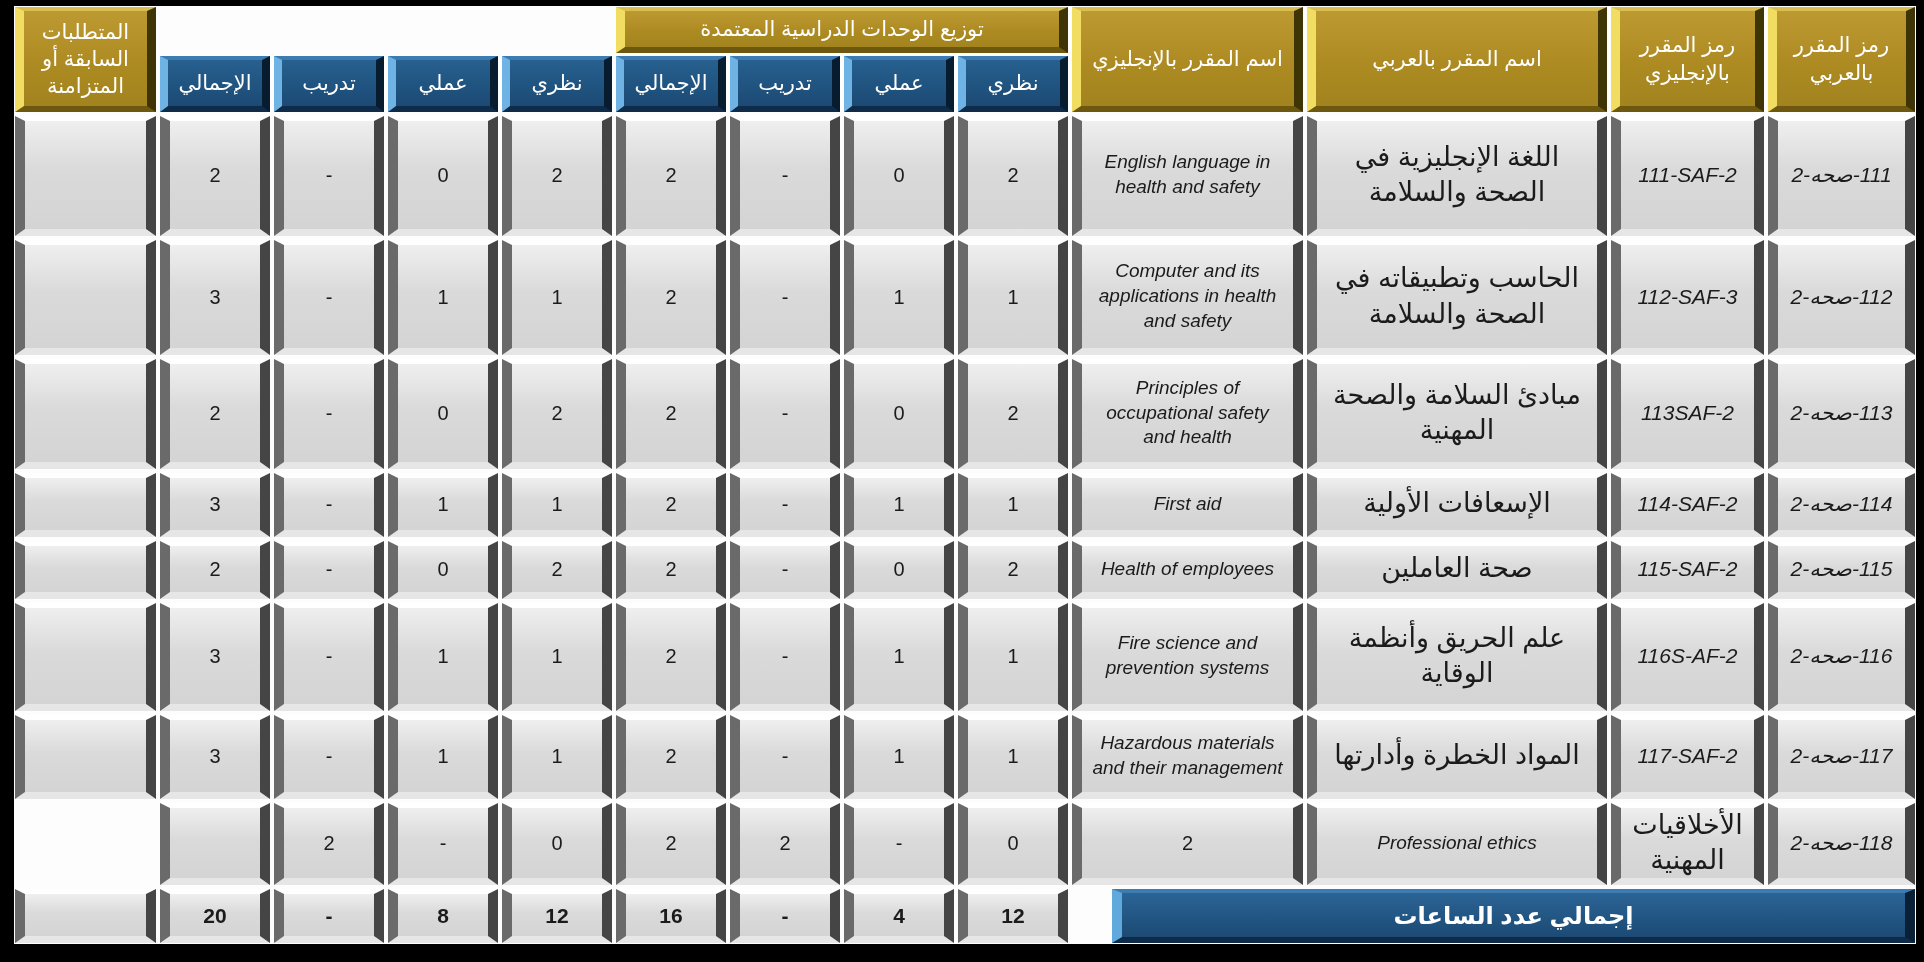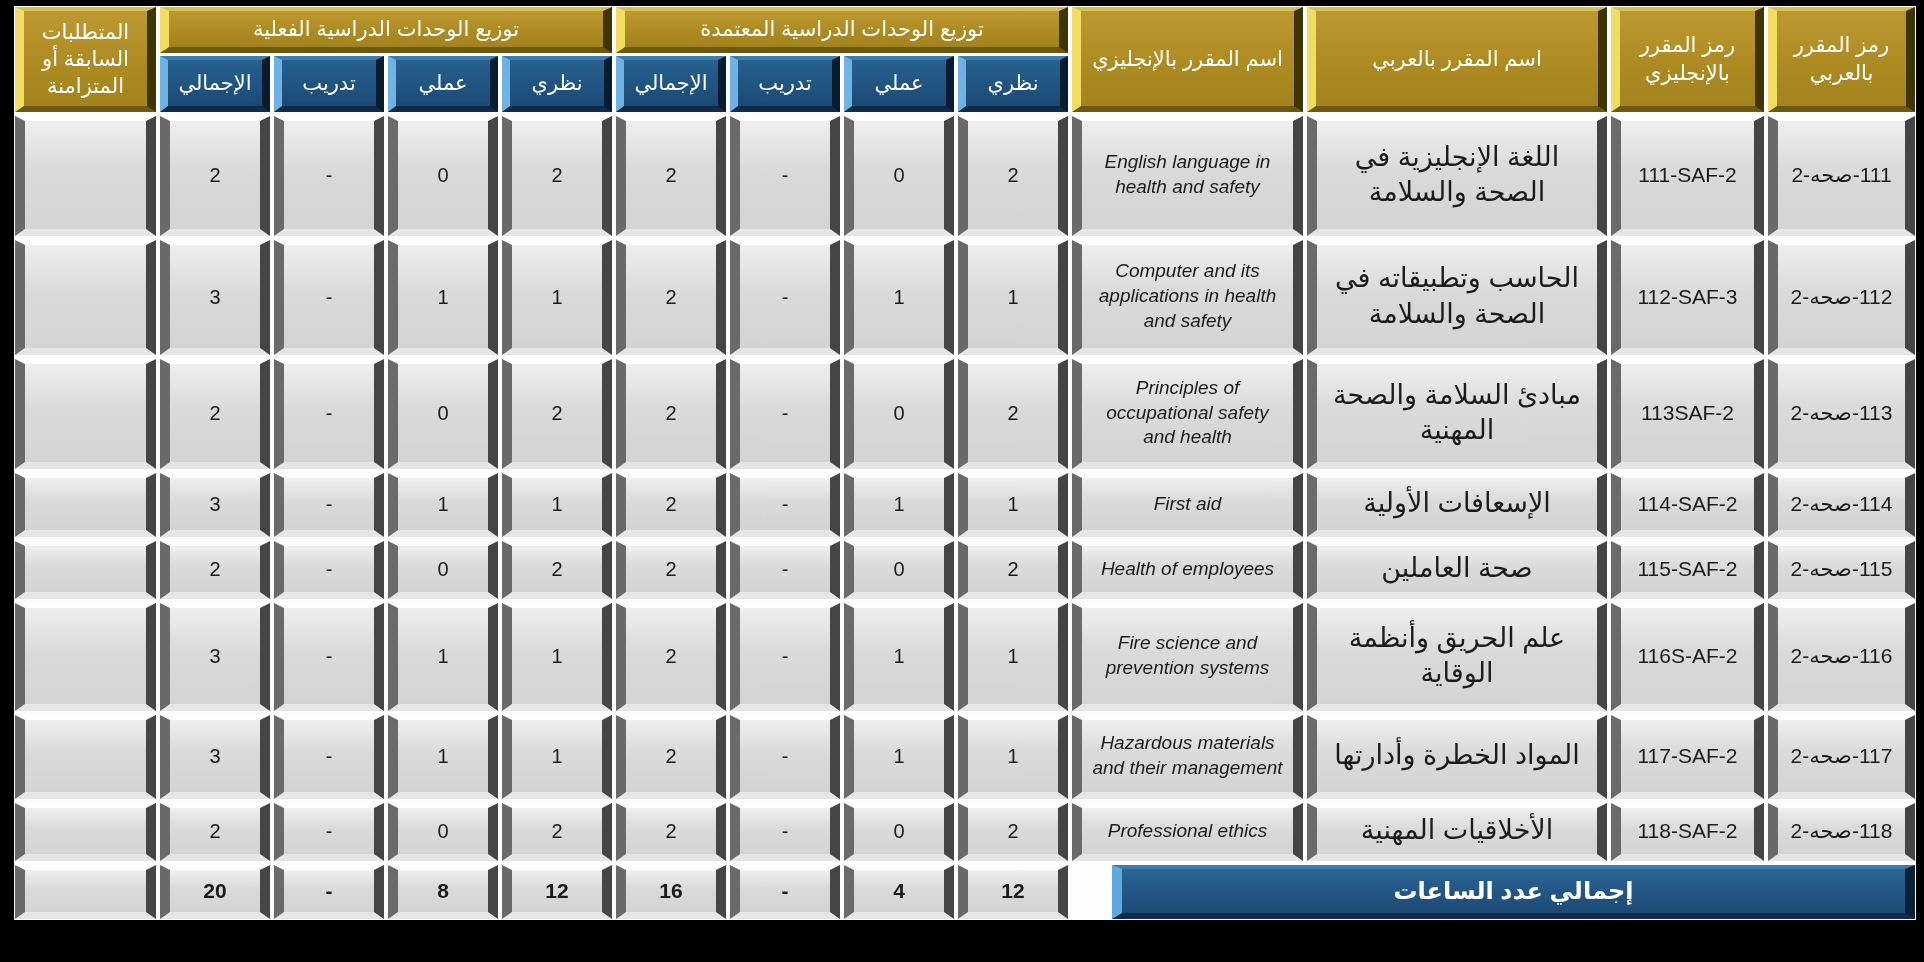--- a/index.html
+++ b/index.html
@@ -55,21 +55,21 @@
   
   .c {
     background:linear-gradient(180deg,#efefef 0%,#dadada 45%,#d4d4d4 100%);
     border-width:5px 10px 7px 10px;
     border-color:#ffffff #454545 #e6e6e6 #6a6a6a;
     color:#1b1b1b; font-size:20px;
   }
   .num  { font-size:20px; }
   .name-en { font-size:19px; padding:0 6px;font-style:italic; }
   .name-ar { font-size:27px; padding:0 10px; }
-  .code { font-size:21px; }
+  .code { font-size:21px;font-style:italic; }
   .ltr  { direction:ltr; }
   
   .tot .c { font-weight:700; font-size:21px; }
   .bar {
     grid-column:1/5;
     background:linear-gradient(180deg,#2a6496 0%,#1c4a74 100%);
     border-width:4px 10px 6px 10px;
     border-color:#3d7cb0 #0a2036 #0e2c49 #5fa9dd;
     color:#fff; font-size:24px; font-weight:700;margin-left:40px;
   }
@@ -82,21 +82,20 @@
 <body>
 
 <div class="frame">
 
   <div class="hdr">
     <div class="cell g" style="grid-column:1;grid-row:1/3">رمز المقرر بالعربي</div>
     <div class="cell g" style="grid-column:2;grid-row:1/3">رمز المقرر بالإنجليزي</div>
     <div class="cell g" style="grid-column:3;grid-row:1/3">اسم المقرر بالعربي</div>
     <div class="cell g" style="grid-column:4;grid-row:1/3">اسم المقرر بالإنجليزي</div>
     <div class="cell g" style="grid-column:5/9;grid-row:1">توزيع الوحدات الدراسية المعتمدة</div>
-    <div class="cell g" style="grid-column:9/13;grid-row:1">توزيع الوحدات الدراسية الفعلية</div>
     <div class="cell g" style="grid-column:13;grid-row:1/3">المتطلبات السابقة أو المتزامنة</div>
     <div class="cell n" style="grid-column:5;grid-row:2">نظري</div>
     <div class="cell n" style="grid-column:6;grid-row:2">عملي</div>
     <div class="cell n" style="grid-column:7;grid-row:2">تدريب</div>
     <div class="cell n" style="grid-column:8;grid-row:2">الإجمالي</div>
     <div class="cell n" style="grid-column:9;grid-row:2">نظري</div>
     <div class="cell n" style="grid-column:10;grid-row:2">عملي</div>
     <div class="cell n" style="grid-column:11;grid-row:2">تدريب</div>
     <div class="cell n" style="grid-column:12;grid-row:2">الإجمالي</div>
   </div>
@@ -208,21 +207,20 @@
     <div class="cell c num">2</div>
     <div class="cell c num">1</div>
     <div class="cell c num">1</div>
     <div class="cell c num">-</div>
     <div class="cell c num">3</div>
     <div class="cell c"></div>
   </div>
 
   <div class="row hr7">
     <div class="cell c code">118-صحه-2</div>
-    <div class="cell c code ltr">118-SAF-2</div>
     <div class="cell c name-ar">الأخلاقيات المهنية</div>
     <div class="cell c name-en ltr">Professional ethics</div>
     <div class="cell c num">2</div>
     <div class="cell c num">0</div>
     <div class="cell c num">-</div>
     <div class="cell c num">2</div>
     <div class="cell c num">2</div>
     <div class="cell c num">0</div>
     <div class="cell c num">-</div>
     <div class="cell c num">2</div>

